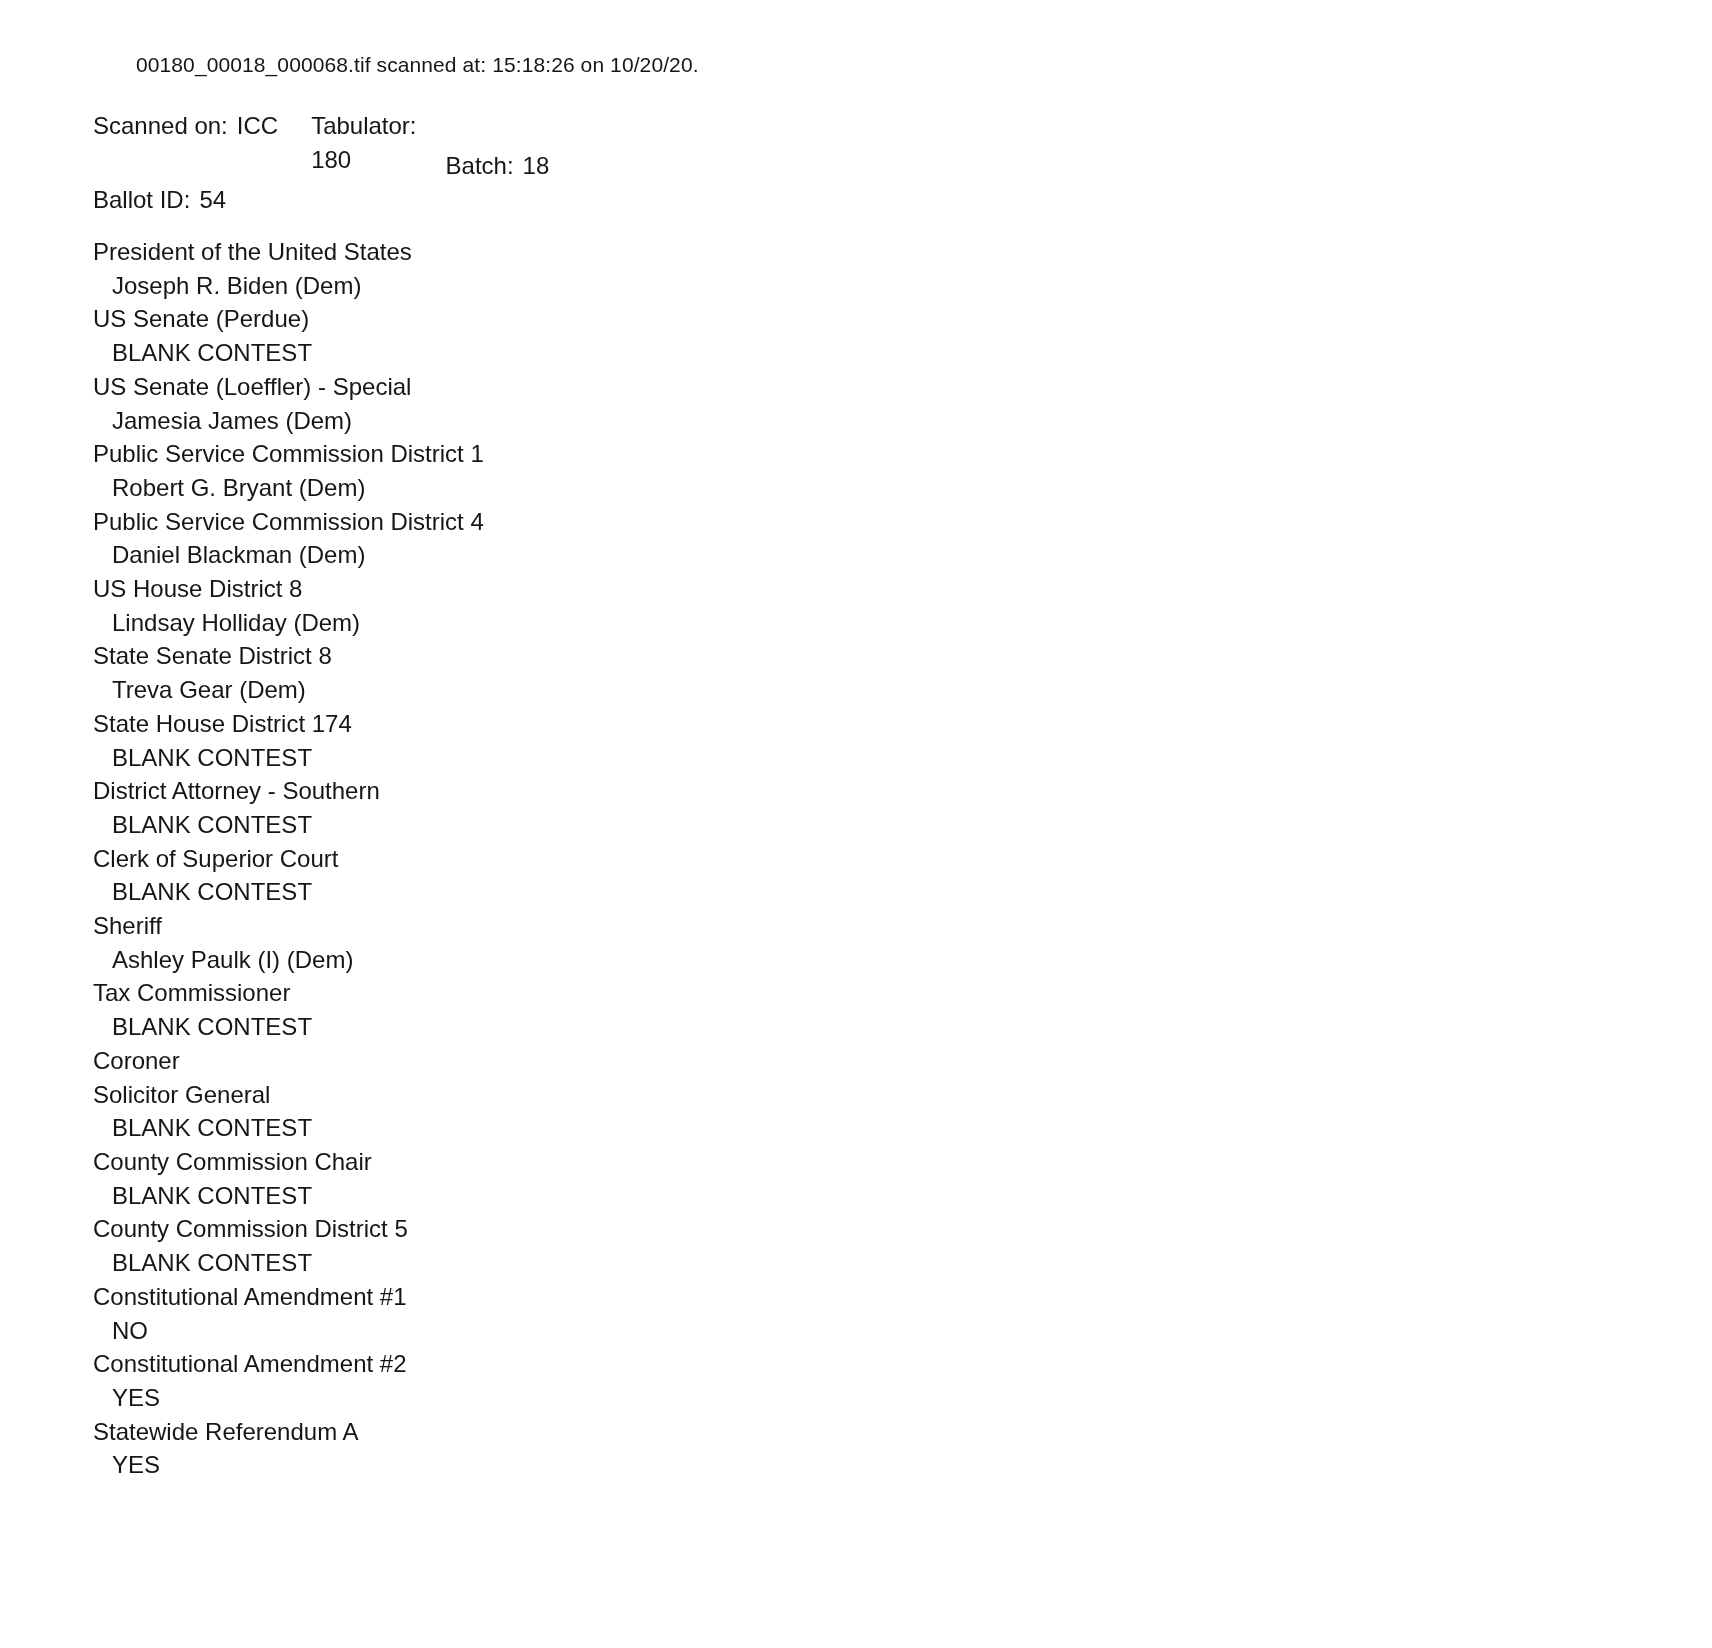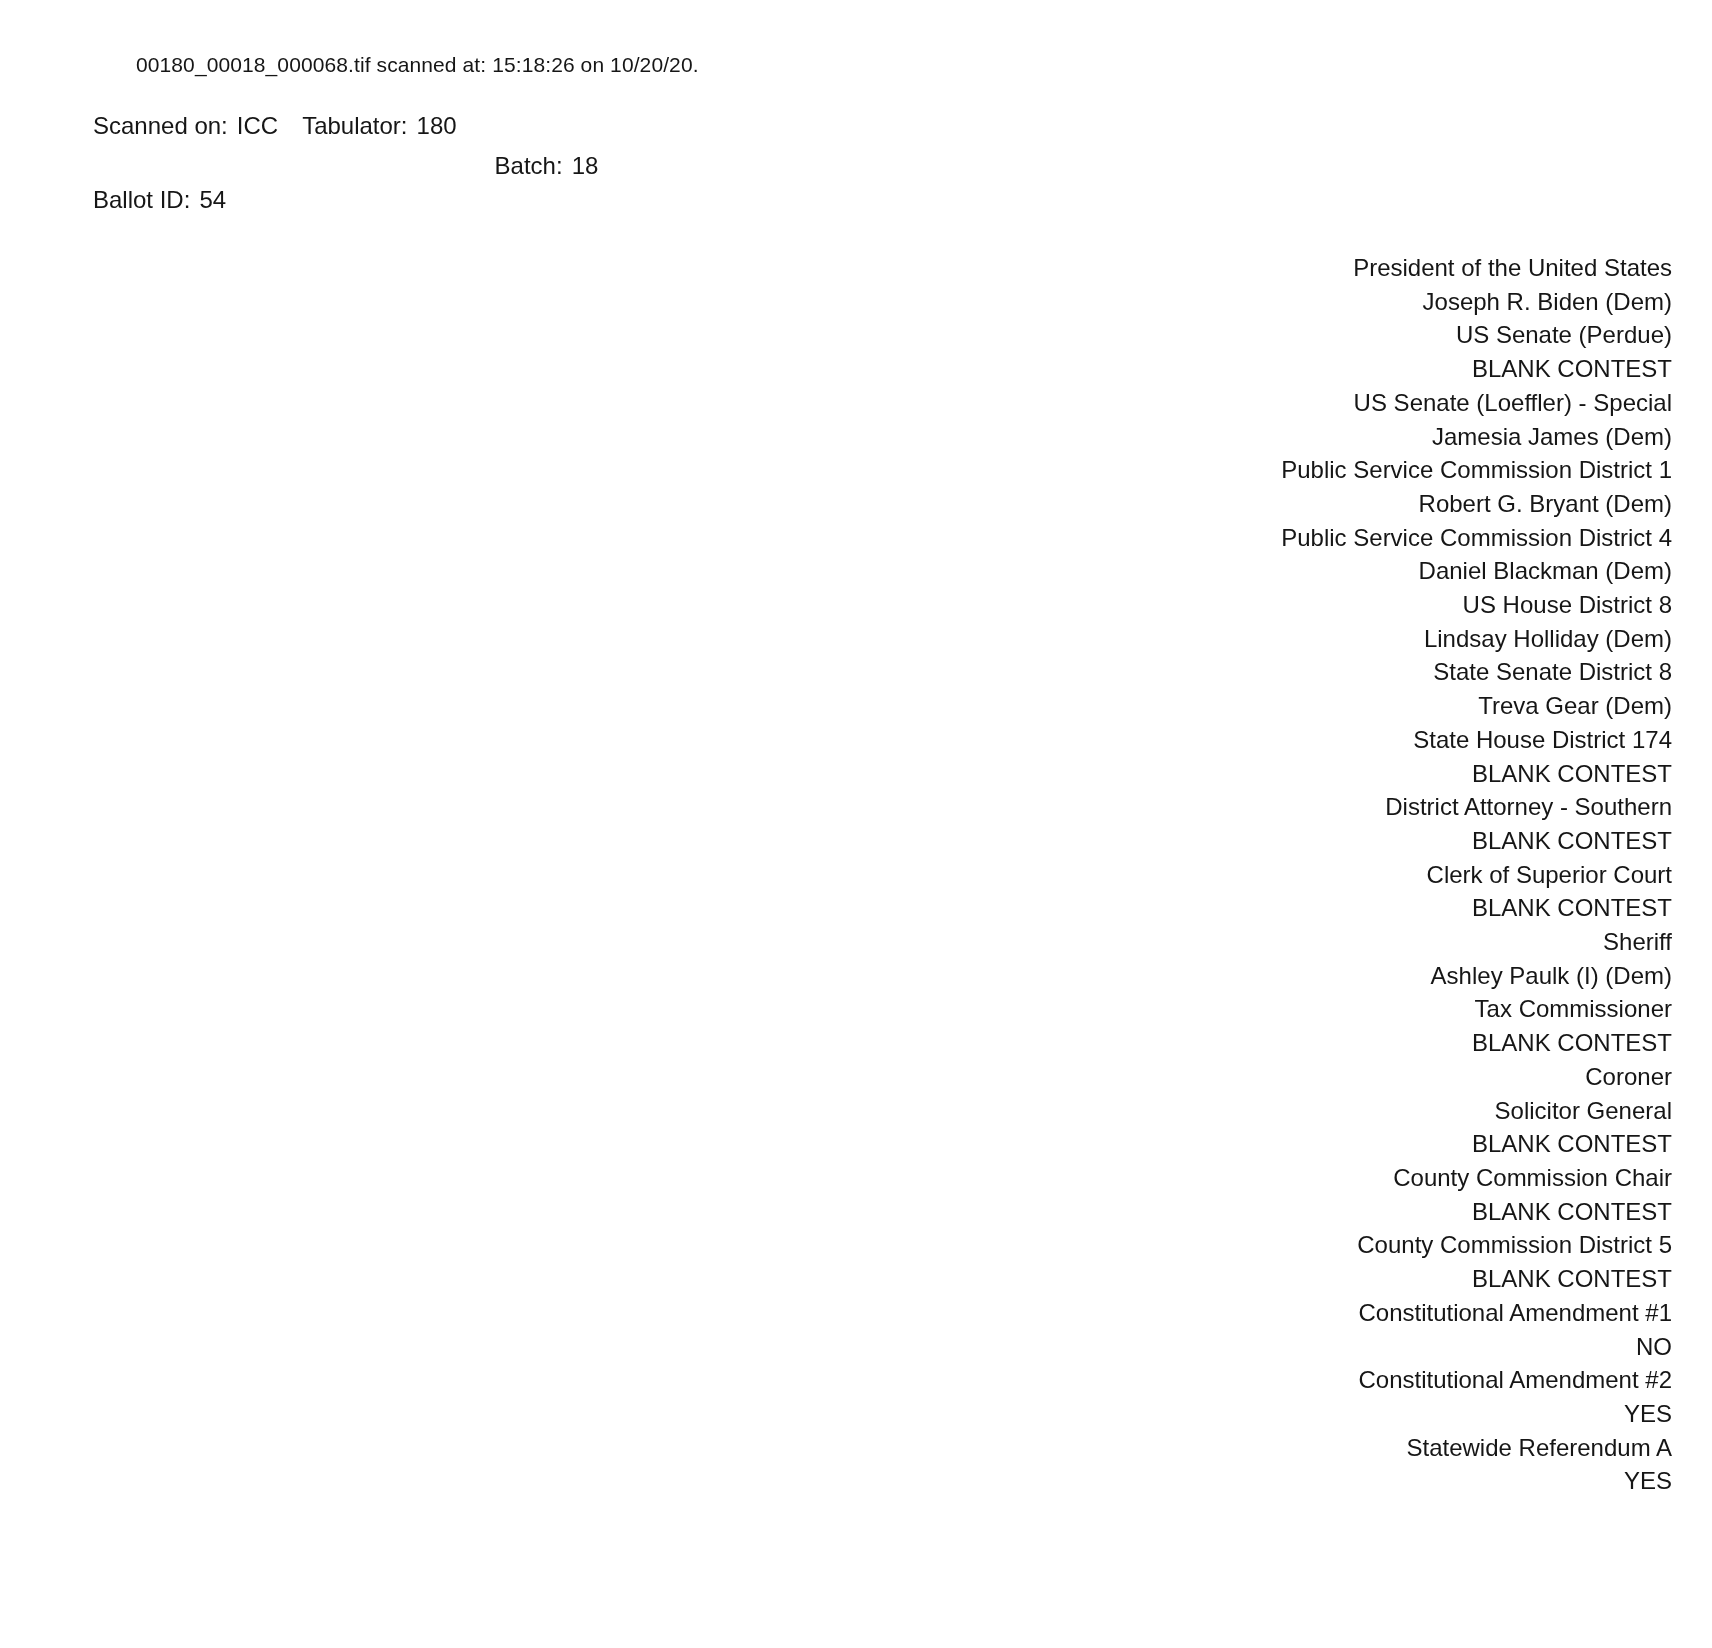--- a/index.html
+++ b/index.html
@@ -33,28 +33,27 @@
     line-height: 34px;
   }
   .scan-info-row {
     display: flex;
     align-items: flex-start;
     white-space: pre;
   }
   .pair { display: inline-flex; align-items: baseline; }
   .pair .lbl { }
   .pair .val { margin-left: 9px; }
-  .gap-tabulator { margin-left: 24px; }
+  .gap-tabulator { margin-left: 24px; flex-direction: column; }
   .gap-batch { margin-left: 38px; margin-top: 40px; }
   .val-wide { margin-left: 16px; }
   .contest-list {
-    margin-top: 34px;
+    margin-top: 18px;
     font-size: 24px;
     line-height: 33.7px;
-    text-align: right;
   }
   .contest-name {
     white-space: pre;
   }
   .contest-selection {
     padding-left: 19px;
     white-space: pre;
   }
 </style>
 </head>

